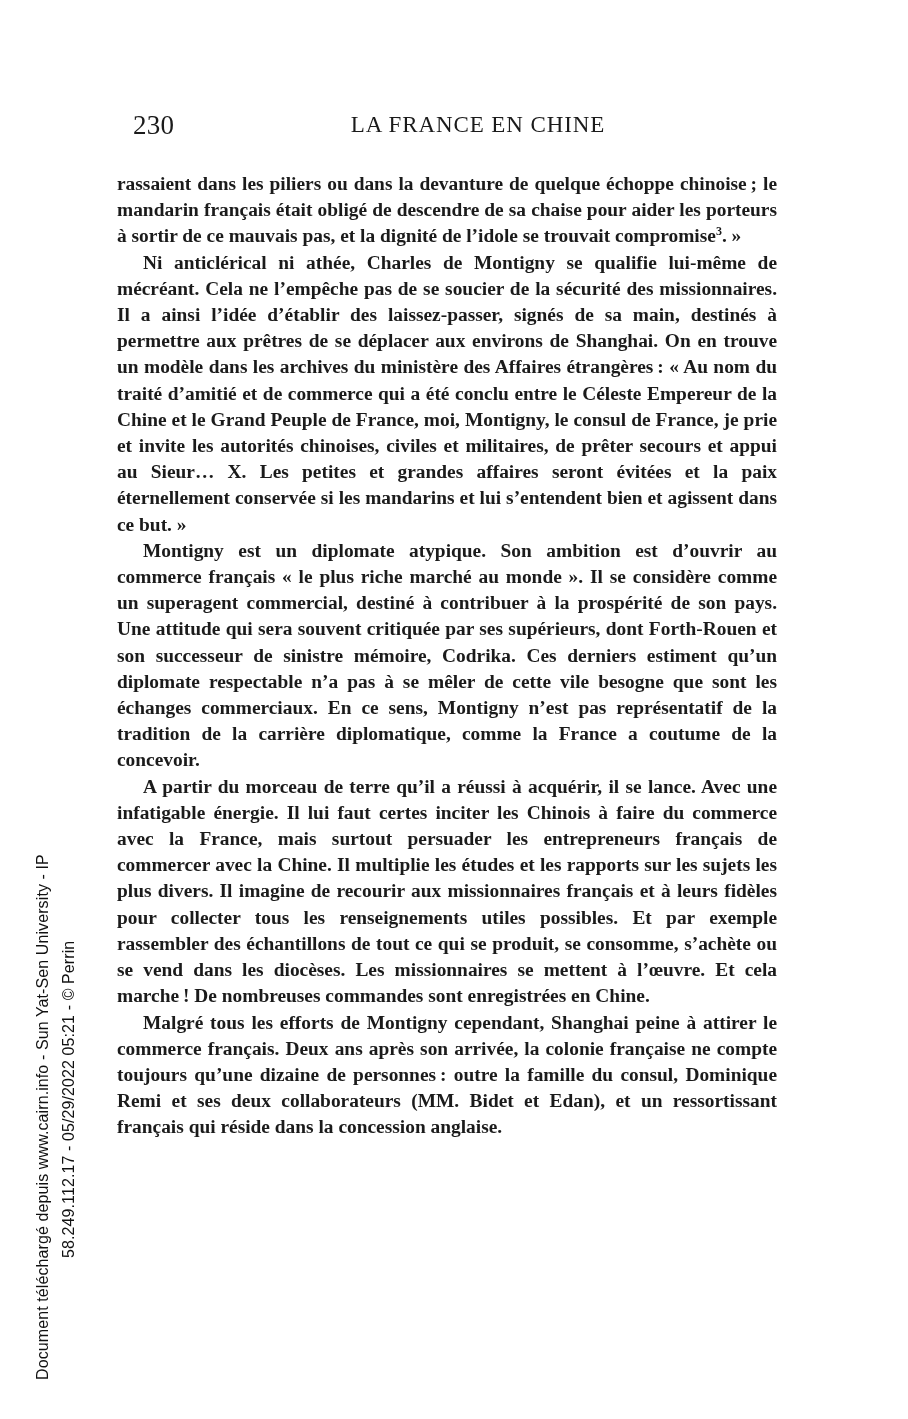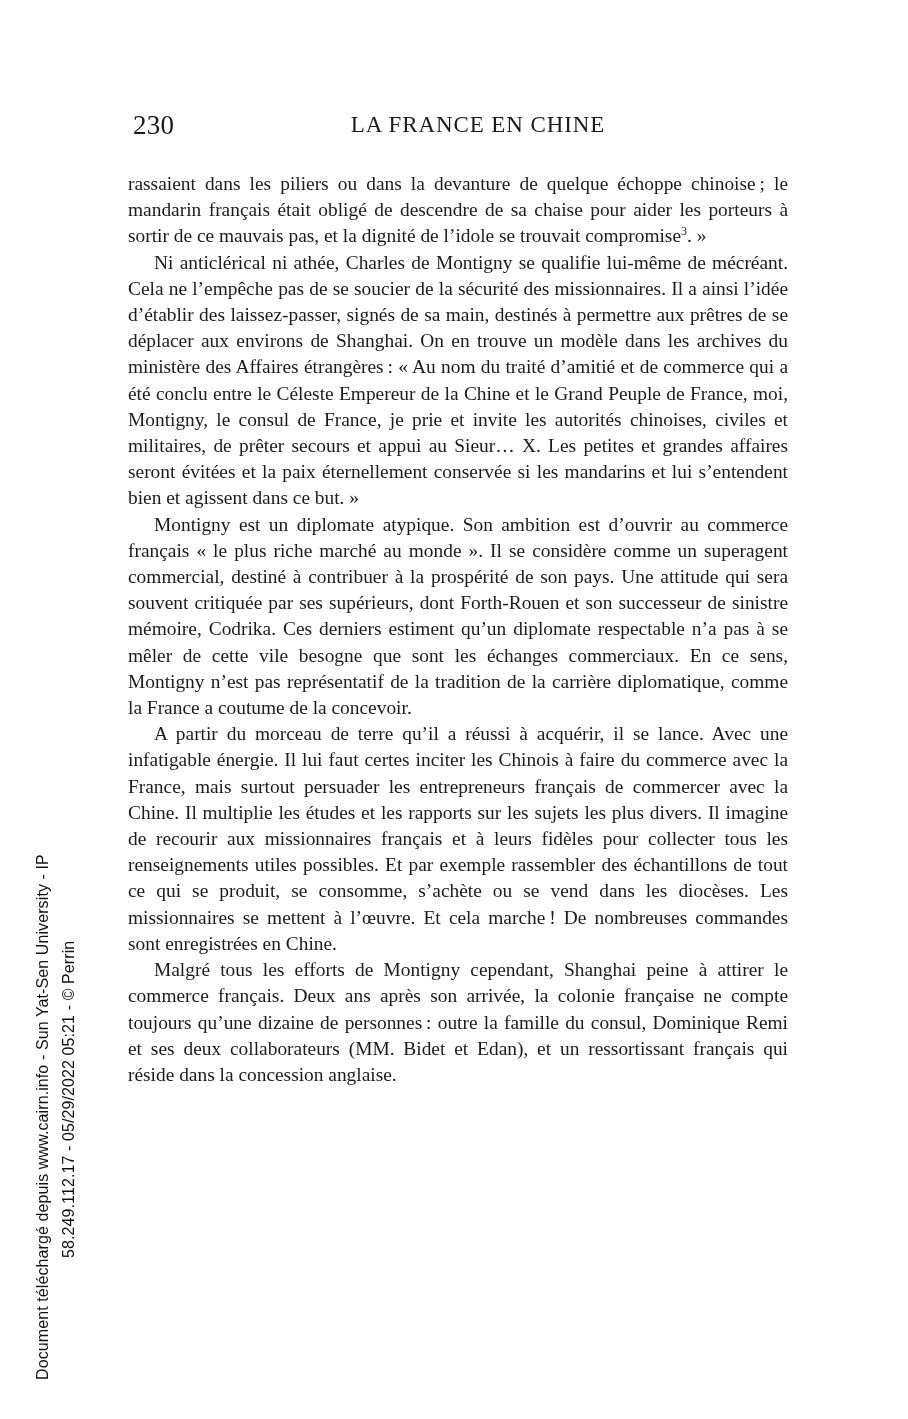--- a/index.html
+++ b/index.html
@@ -48,22 +48,23 @@
     font-size: 23px;
     letter-spacing: 0.9px;
     color: #1b1b1b;
     padding-left: 30px;
   }
 
   
   .text-column {
     position: absolute;
     top: 171px;
-    left: 128px;
+    left: 117px;
     width: 660px;
+    font-weight: bold;
   }
   .body-par {
     margin: 0;
     font-size: 19.4px;
     line-height: 26.2px;
     text-align: justify;
     text-justify: inter-word;
     text-indent: 26px;
     color: #1b1b1b;
     hyphens: manual;

